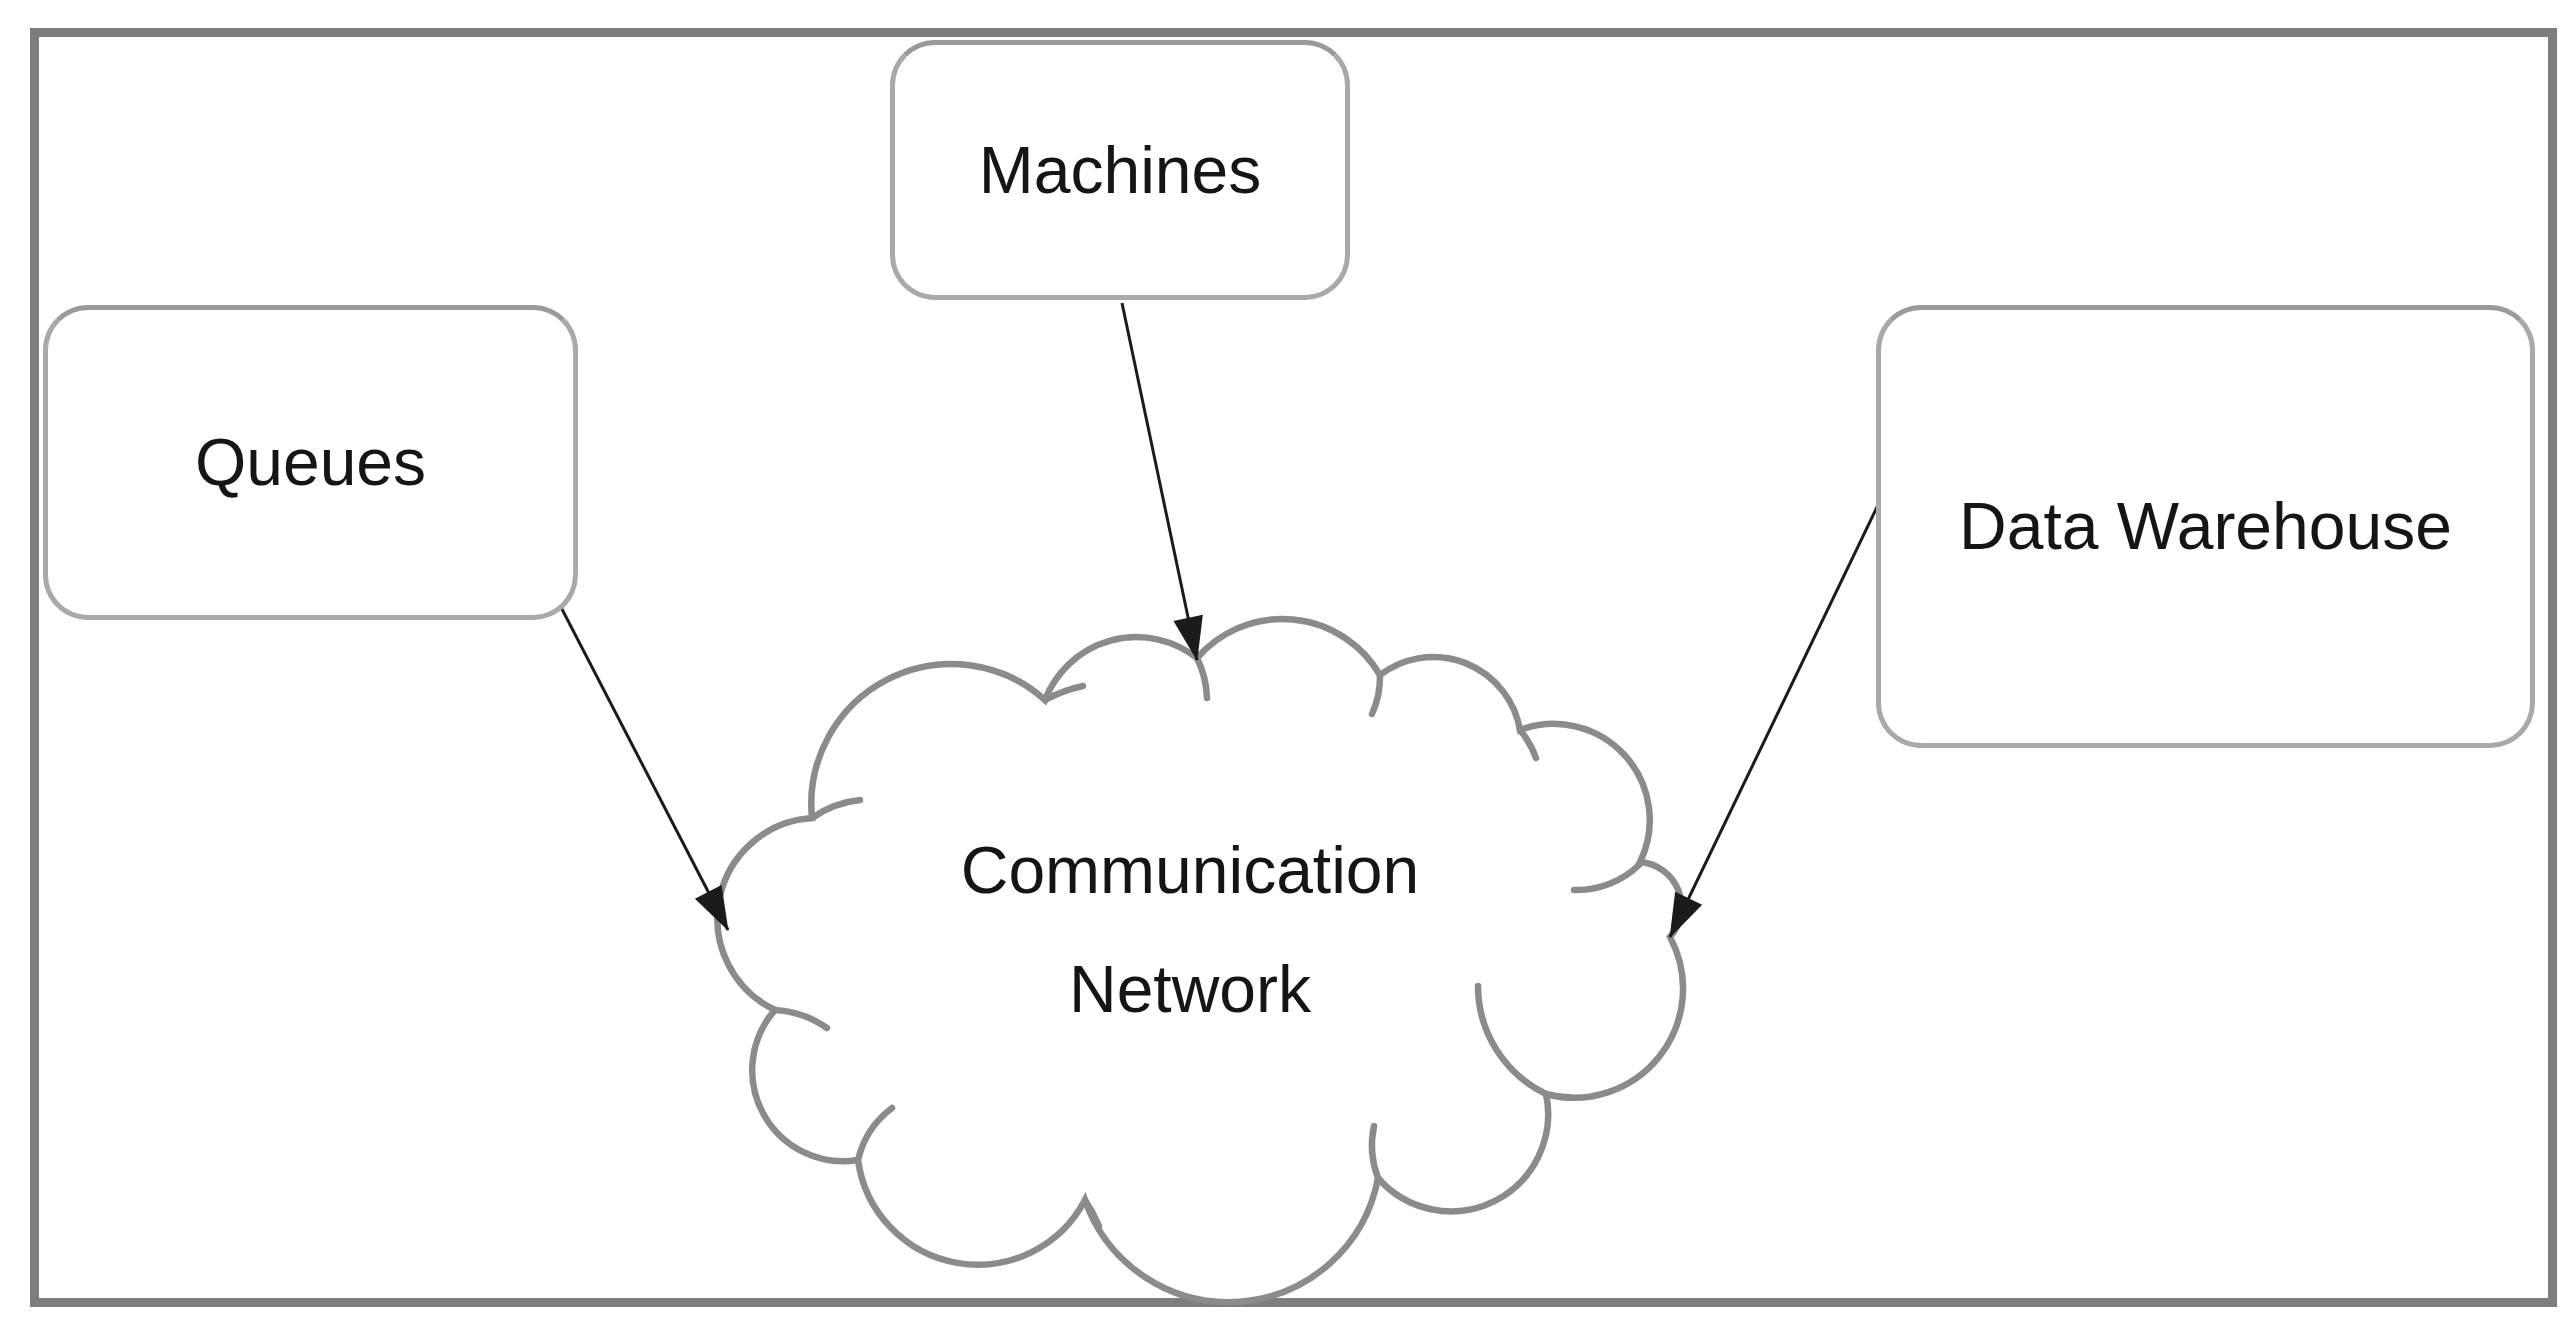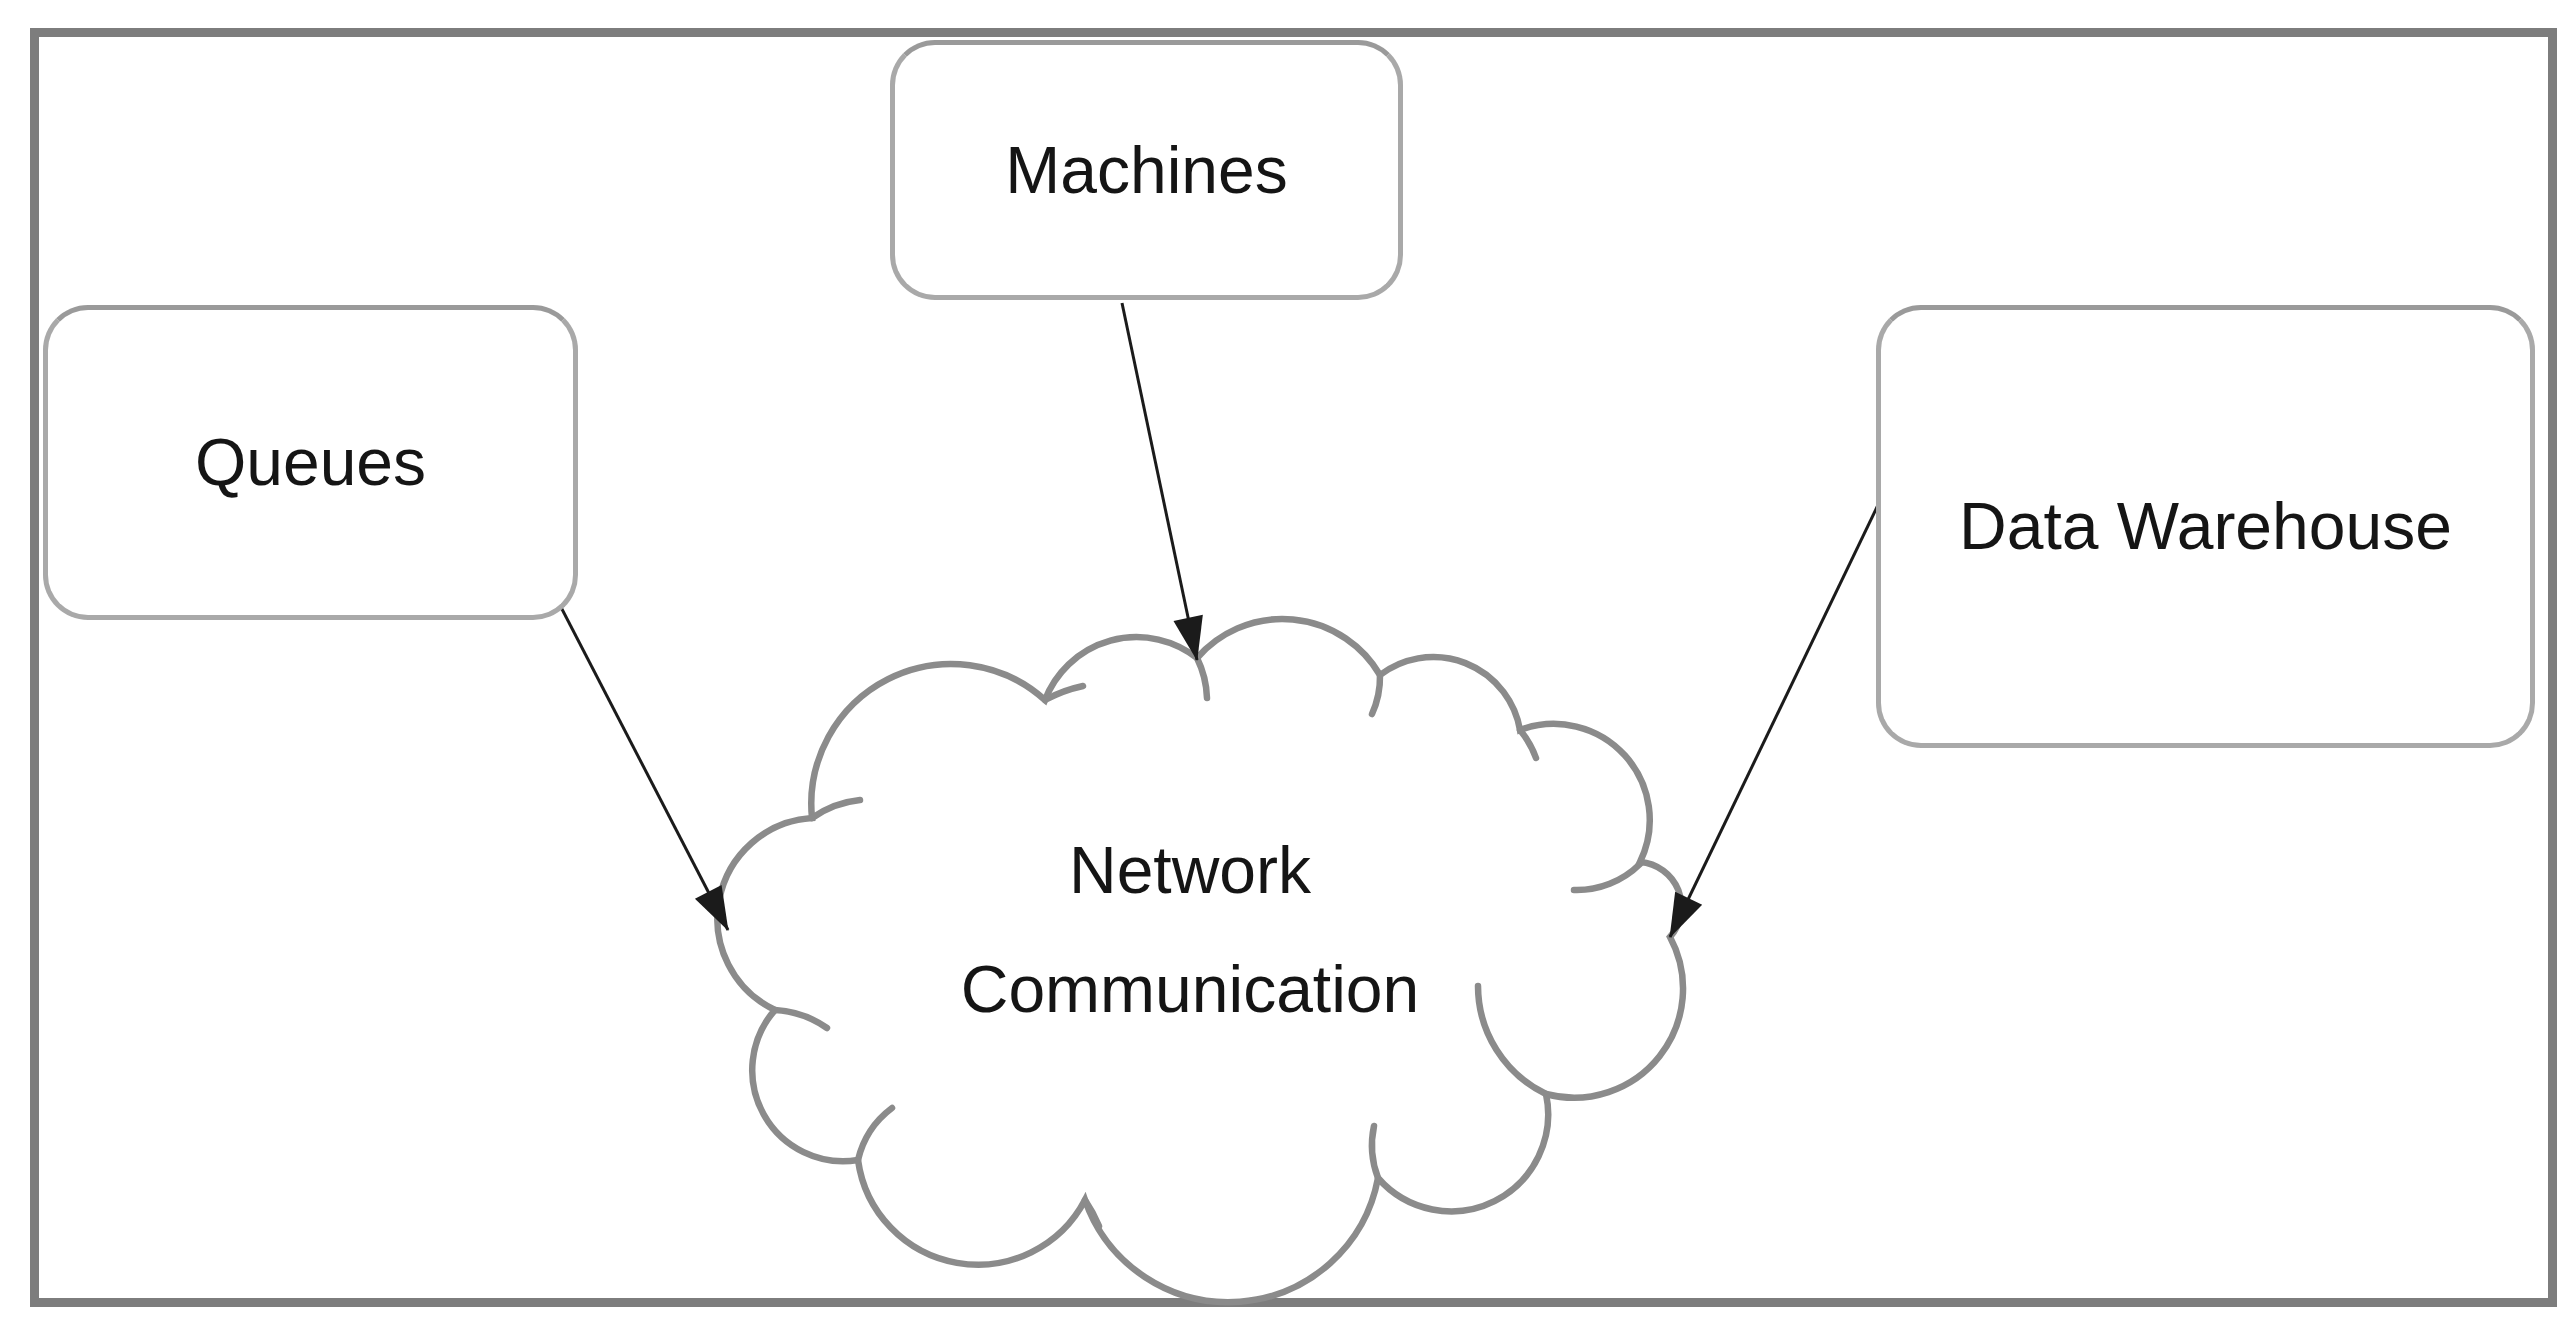--- a/index.html
+++ b/index.html
@@ -35,21 +35,21 @@
     display: flex;
     align-items: center;
     justify-content: center;
     text-align: center;
     color: #151515;
     font-size: 66px;
     line-height: 1.25;
     z-index: 3;
   }
   .node-queues   { left: 43px;   top: 305px; width: 535px; height: 315px; }
-  .node-machines { left: 890px;  top: 40px;  width: 513px; height: 260px; }
+  .node-machines { left: 890px;  top: 40px;  width: 460px; height: 260px; }
   .node-warehouse{ left: 1876px; top: 305px; width: 659px; height: 443px; }
   .node .label { display: block; }
   .two-line .line { display: block; line-height: 1.86; }
   .overlay {
     position: absolute;
     left: 0; top: 0;
     width: 2571px;
     height: 1331px;
     z-index: 2;
   }
@@ -120,17 +120,17 @@
       <path d="M858 1160 a91 91 0 0 1 34 -52"></path>
       <path d="M775 1010 a101 101 0 0 1 52 18"></path>
     </g>
 
     <line x1="489" y1="468" x2="728" y2="930" stroke="#1b1b1b" stroke-width="3" marker-end="url(#arrowhead)"></line>
     <line x1="1122" y1="303" x2="1197" y2="660" stroke="#1b1b1b" stroke-width="3" marker-end="url(#arrowhead)"></line>
     <line x1="1878" y1="505" x2="1670" y2="937" stroke="#1b1b1b" stroke-width="3" marker-end="url(#arrowhead)"></line>
   </svg>
 
   <div class="cloud-label">
+    <span class="line">Communication</span>
     <span class="line">Network</span>
-    <span class="line">Communication</span>
   </div>
 
 </div>
 
 </body></html>

